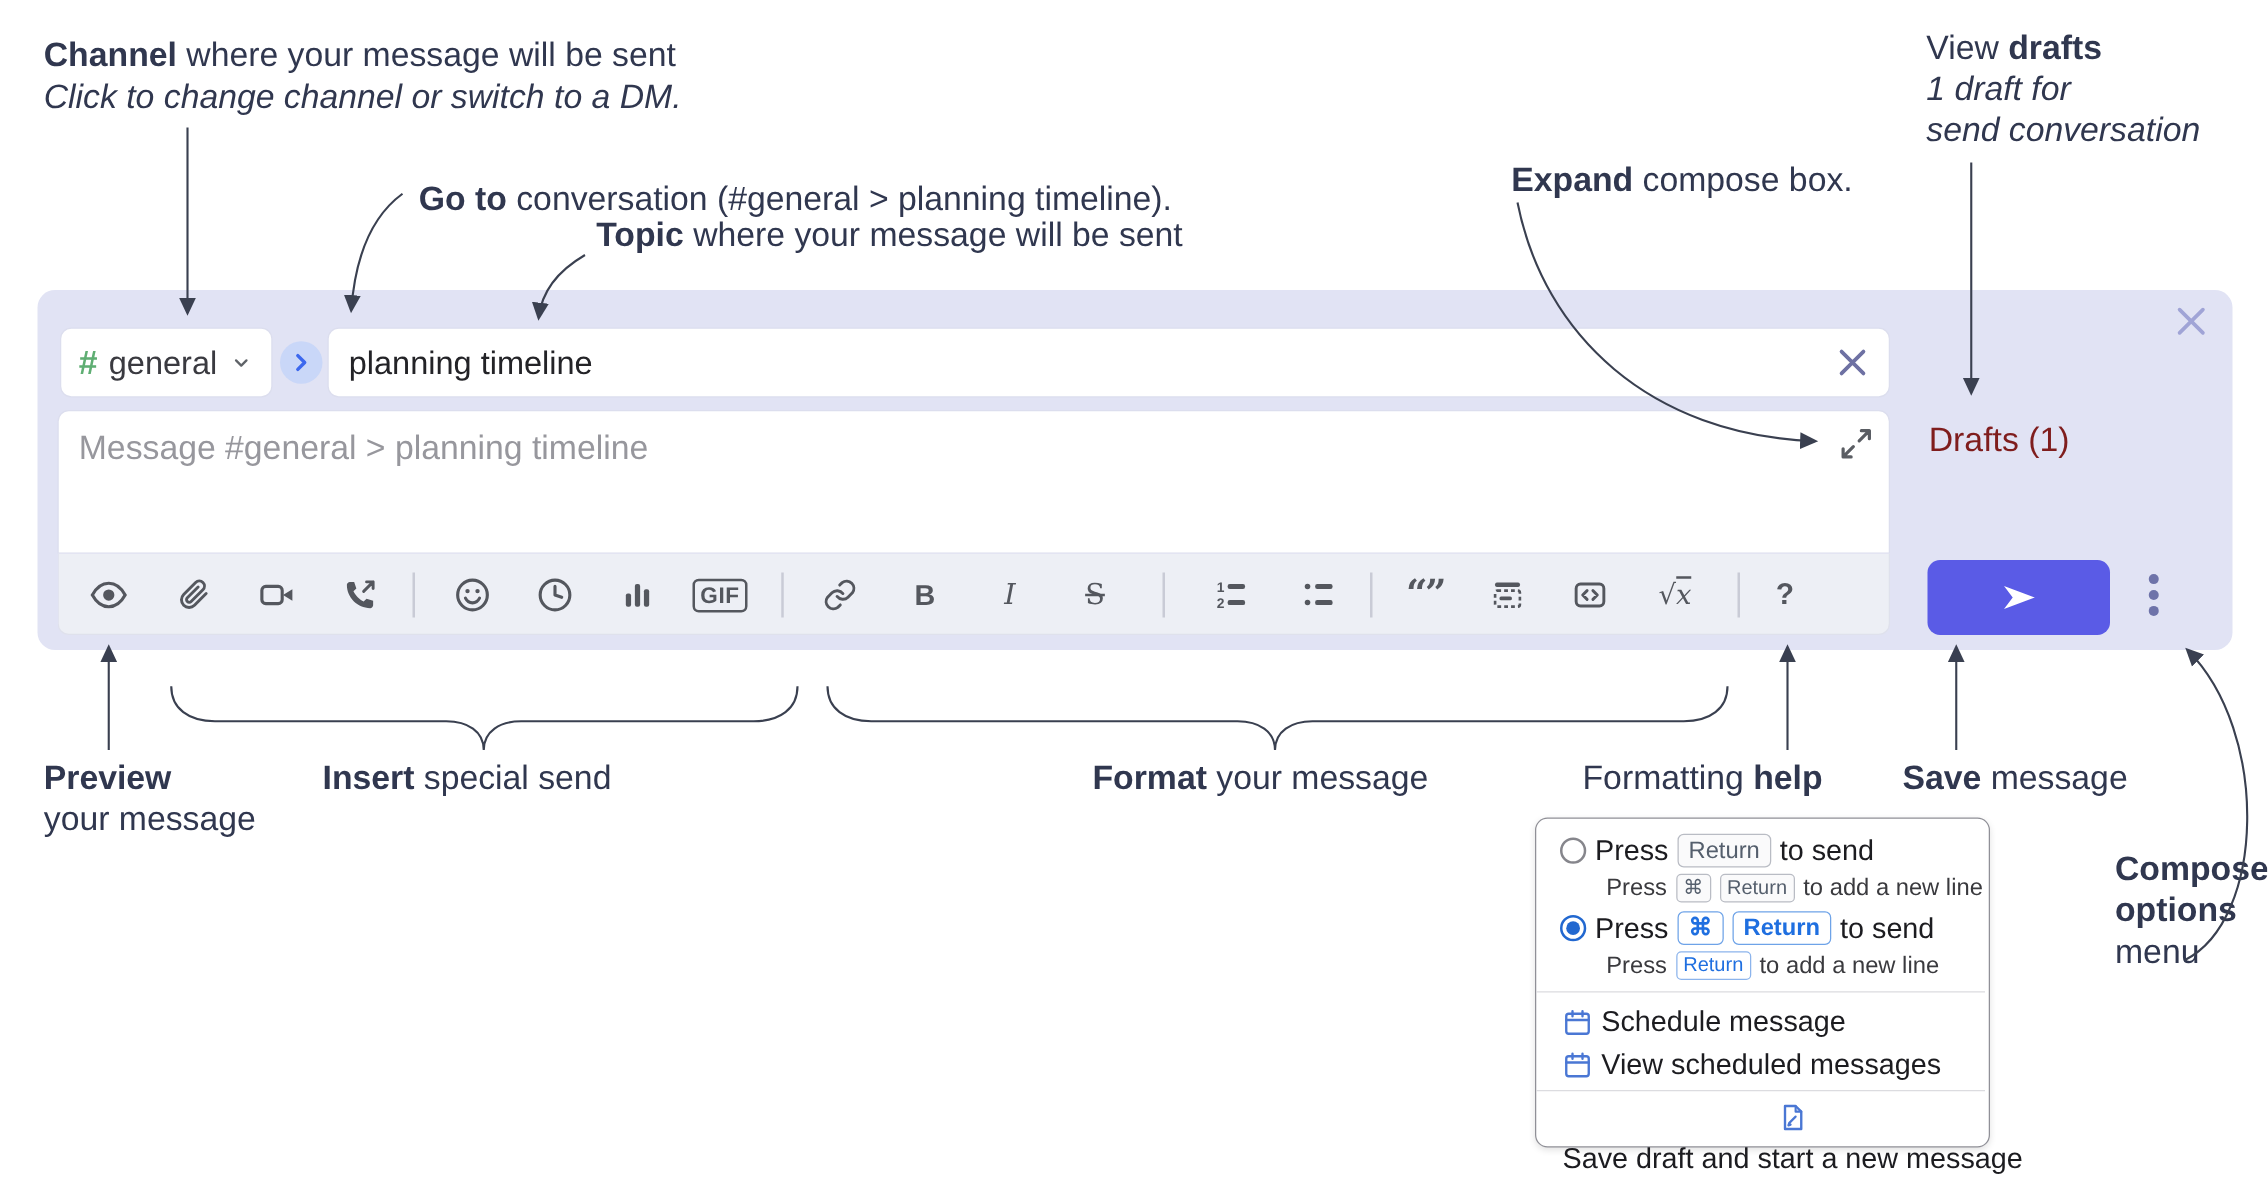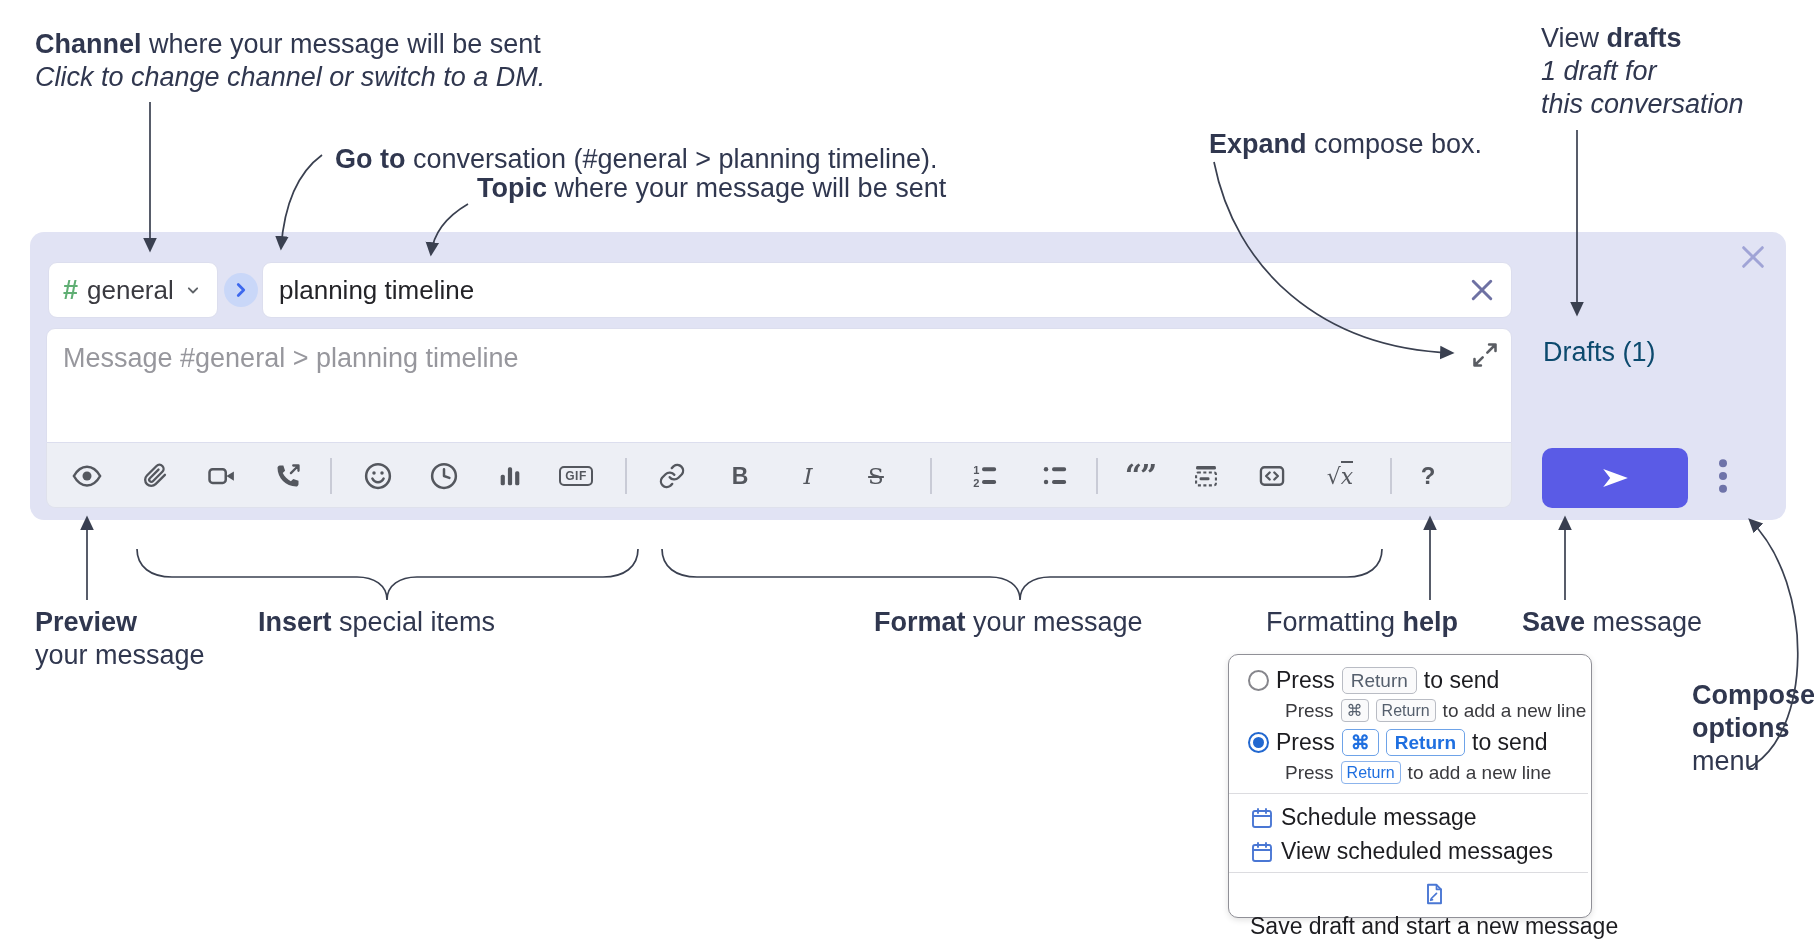--- a/index.html
+++ b/index.html
@@ -28,26 +28,26 @@
   .msgbox textarea::placeholder{color:#97979d;}
   .expandbtn{position:absolute;right:12px;top:12px;width:28px;height:28px;cursor:pointer;}
 
   .toolbar{left:46px;top:443px;width:1466px;height:65px;background:#edeff5;border:1px solid #dfe1ec;border-top:none;border-bottom-left-radius:9px;border-bottom-right-radius:9px;box-sizing:border-box;}
   .tbtn{position:absolute;top:456px;width:40px;height:40px;display:flex;align-items:center;justify-content:center;cursor:pointer;color:#54575e;}
   .tdiv{position:absolute;top:458px;width:2px;height:36px;background:#c9cbd6;}
   .glyphB{font-family:"Liberation Sans",sans-serif;font-weight:700;font-size:23px;}
   .glyphI{font-family:"DejaVu Serif",serif;font-style:italic;font-size:23px;}
   .glyphS{font-family:"DejaVu Serif",serif;font-size:23px;text-decoration:line-through;}
   .glyphQ{font-family:"DejaVu Serif",serif;font-weight:700;font-size:30px;letter-spacing:-2px;line-height:20px;}
-  .gifbox{border:2px solid #54575e;border-radius:5px;padding:1px 4px;font-size:12px;font-weight:700;letter-spacing:0.5px;}
+  .gifbox{border:2px solid #54575e;border-radius:5px;padding:1px 4px;font-size:18px;font-weight:700;letter-spacing:0.5px;}
   .glyphHelp{font-size:24px;font-weight:600;}
   .sqrt{font-family:"DejaVu Serif",serif;font-size:22px;}
   .sqrt .xbar{font-style:italic;border-top:2px solid #54575e;padding-top:1px;}
 
-  .draftslink{left:1543px;top:337px;font-size:27px;color:#0c4a6e;cursor:pointer;}
+  .draftslink{left:1543px;top:337px;font-size:27px;color:#7f1d1d;cursor:pointer;}
   .sendbtn{left:1542px;top:448px;width:146px;height:60px;background:#5a5be6;border-radius:10px;display:flex;align-items:center;justify-content:center;cursor:pointer;}
   .morebtn{left:1705px;top:456px;width:36px;height:40px;display:flex;align-items:center;justify-content:center;cursor:pointer;}
 
   
   .popup{left:1228px;top:654px;width:362px;height:262px;background:#fff;border:1.5px solid #909097;border-radius:10px;box-shadow:0 2px 6px rgba(0,0,0,.12);}
   .prow{position:absolute;display:flex;align-items:center;gap:7px;white-space:nowrap;color:#1c1c20;font-size:23px;cursor:pointer;}
   .prow.sub{font-size:19px;color:#3a3a3e;cursor:default;}
   .chip{border:1.5px solid #b9bcc4;background:#fafafb;color:#555f6d;border-radius:5px;padding:0px 8px;font-size:19px;line-height:25px;}
   .chip.sm{font-size:16px;line-height:21px;padding:0 5px;border-radius:4px;}
   .chip.blue{border-color:#6ea3e8;color:#1f6fe0;background:#fff;font-weight:600;}
@@ -77,21 +77,21 @@
     <span class="b">Topic</span><span> where your message will be sent</span>
   </div>
 
   <div class="abs ann" style="left:1209px;top:128px;">
     <span class="b">Expand</span><span> compose box.</span>
   </div>
 
   <div class="abs ann" style="left:1541px;top:22px;">
     <div><span>View </span><span class="b">drafts</span></div>
     <div class="i">1 draft for</div>
-    <div class="i">this conversation</div>
+    <div class="i">send conversation</div>
   </div>
 
   <div class="abs compose"></div>
 
   <div class="abs whitebox chanbox">
     <span class="hash">#</span>
     <span class="channame">general</span>
     <svg width="20" height="20" viewBox="0 0 24 24">
         <path d="M7,10 l5,5 5,-5" fill="none" stroke="#5f6368" stroke-width="2.2" stroke-linecap="round" stroke-linejoin="round"></path>
       </svg>
@@ -246,21 +246,21 @@
         <circle cx="6" cy="22" r="4.4" fill="#6e73a9"></circle>
         <circle cx="6" cy="36" r="4.4" fill="#6e73a9"></circle>
       </svg>
   </div>
 
   <div class="abs ann" style="left:35px;top:606px;">
     <div class="b">Preview</div>
     <div>your message</div>
   </div>
   <div class="abs ann" style="left:258px;top:606px;">
-    <span class="b">Insert</span><span> special items</span>
+    <span class="b">Insert</span><span> special send</span>
   </div>
   <div class="abs ann" style="left:874px;top:606px;">
     <span class="b">Format</span><span> your message</span>
   </div>
   <div class="abs ann" style="left:1266px;top:606px;">
     <span>Formatting </span><span class="b">help</span>
   </div>
   <div class="abs ann" style="left:1522px;top:606px;">
     <span class="b">Save</span><span> message</span>
   </div>

